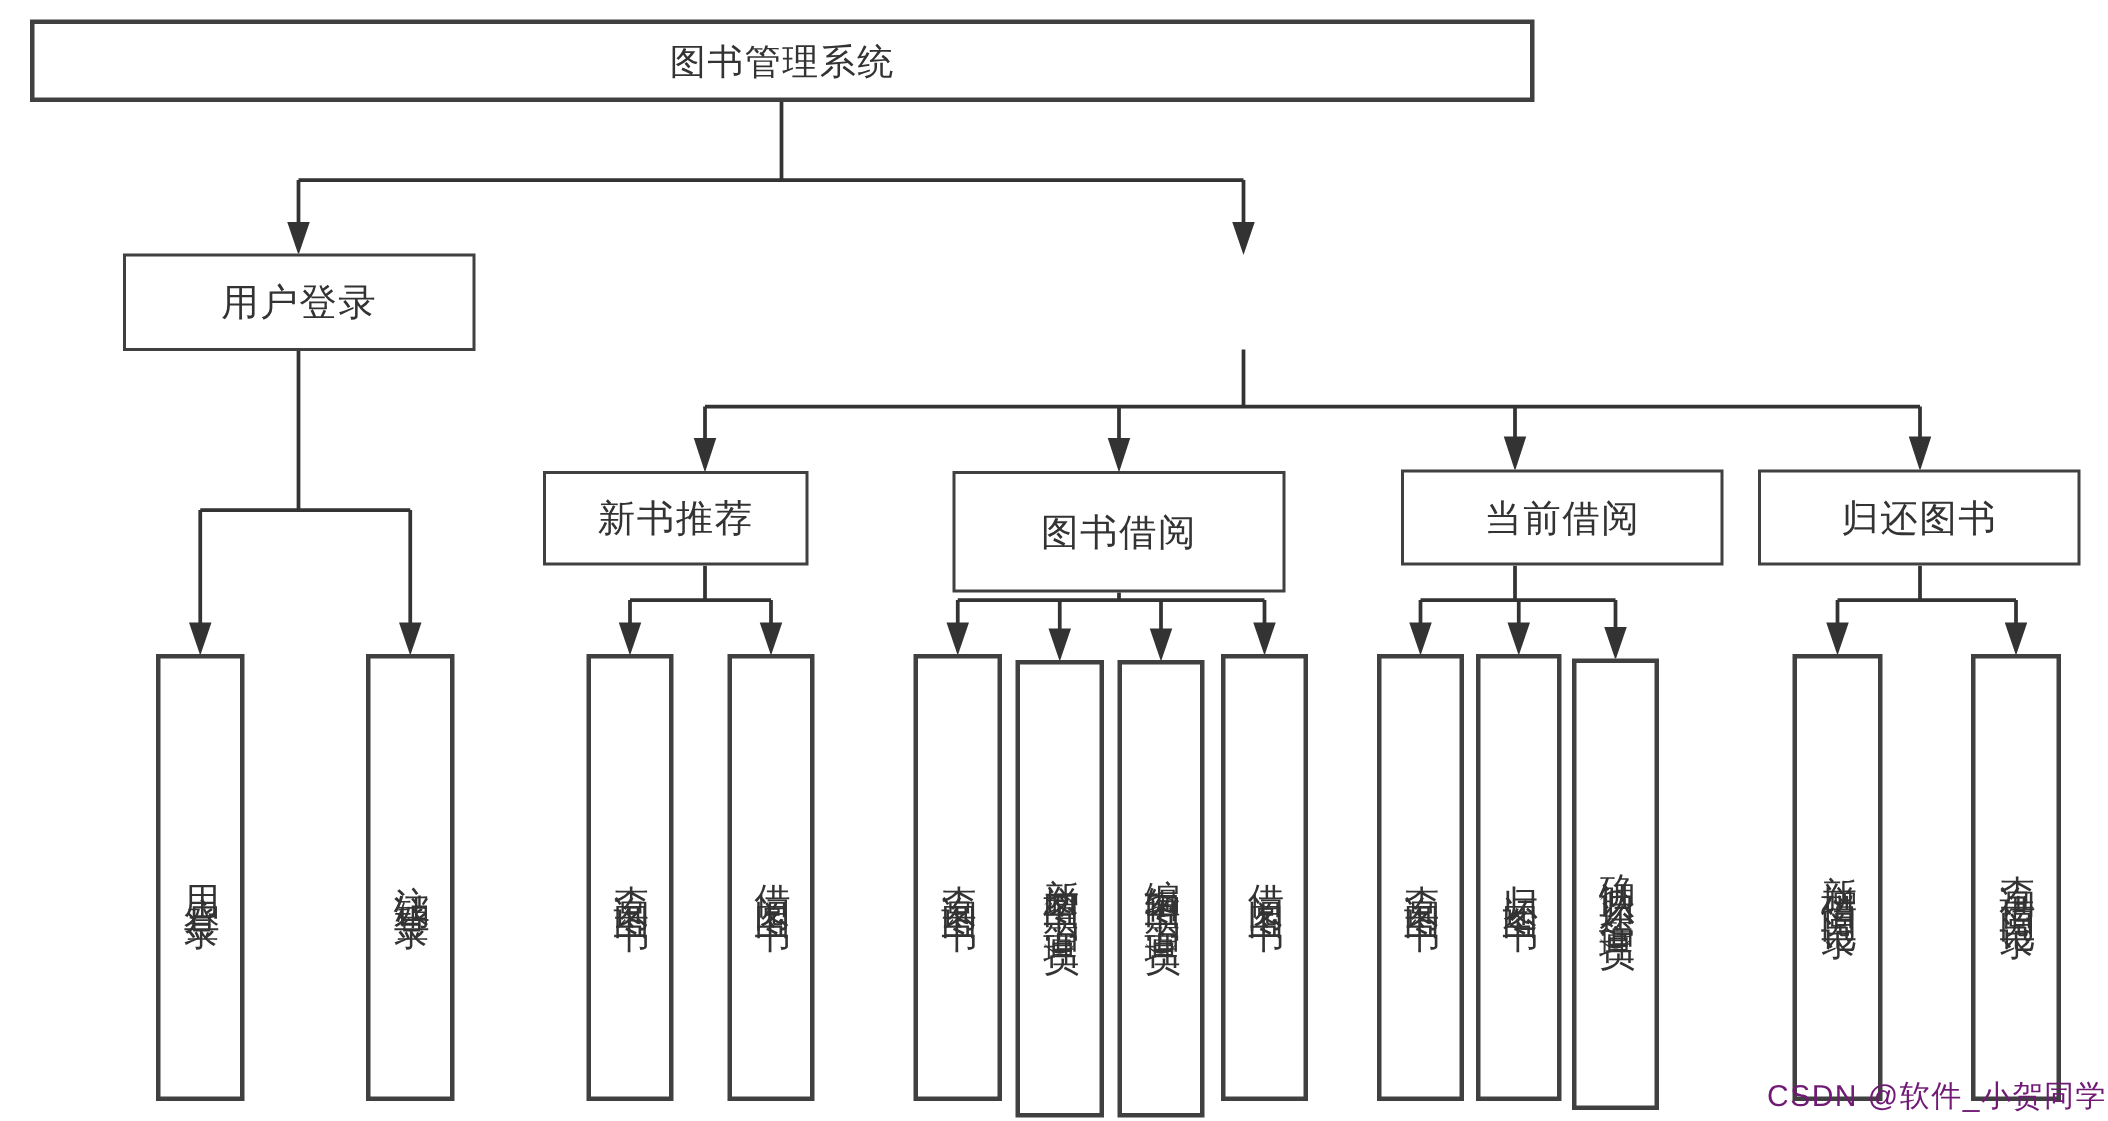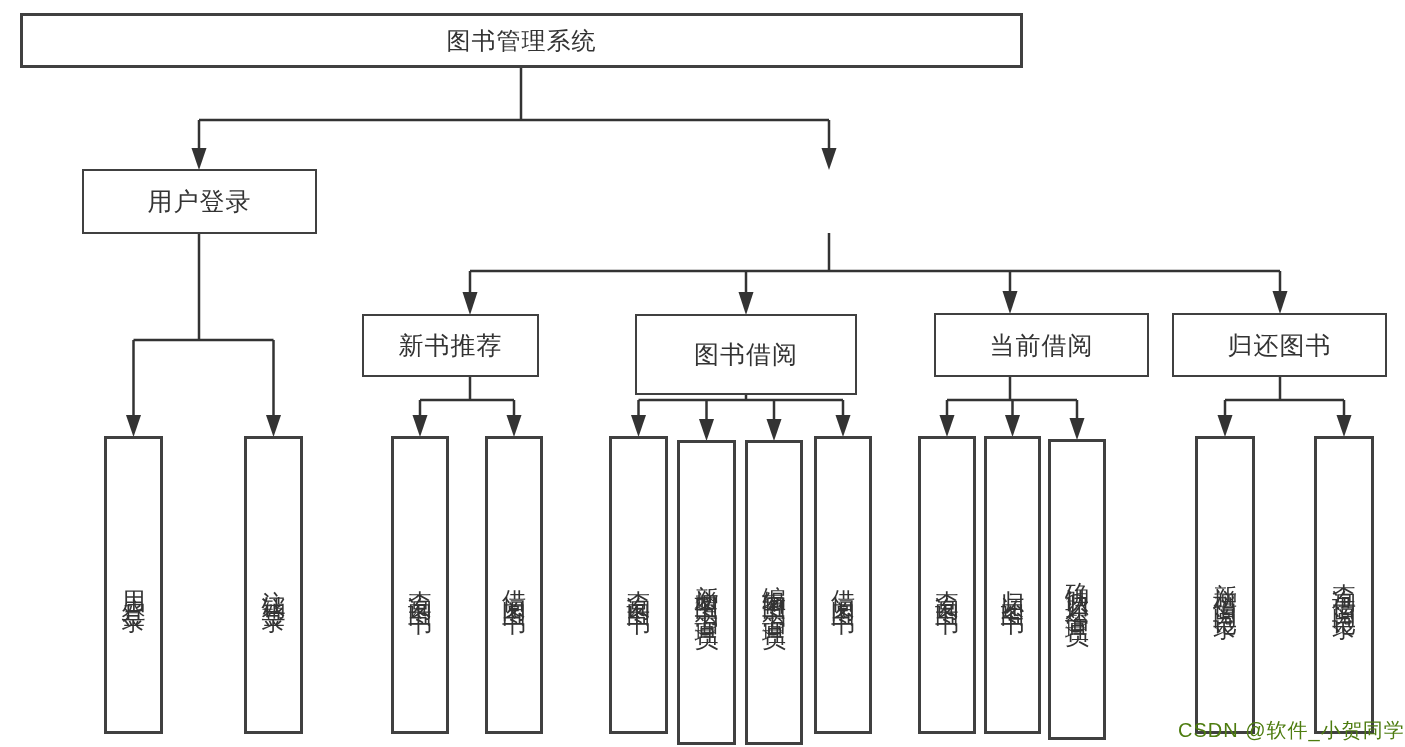--- a/index.html
+++ b/index.html
@@ -52,21 +52,21 @@
     color: #333333;
   }
   .leaf.long span {
     letter-spacing: 6px;
   }
   #watermark {
     position: absolute;
     left: 1178px;
     top: 717px;
     font-size: 20px;
-    color: #4d7c0f;
+    color: #701a75;
     letter-spacing: 1px;
     white-space: nowrap;
     z-index: 5;
   }
 </style>
 </head>
 <body>
 
 <div id="canvas">
 

